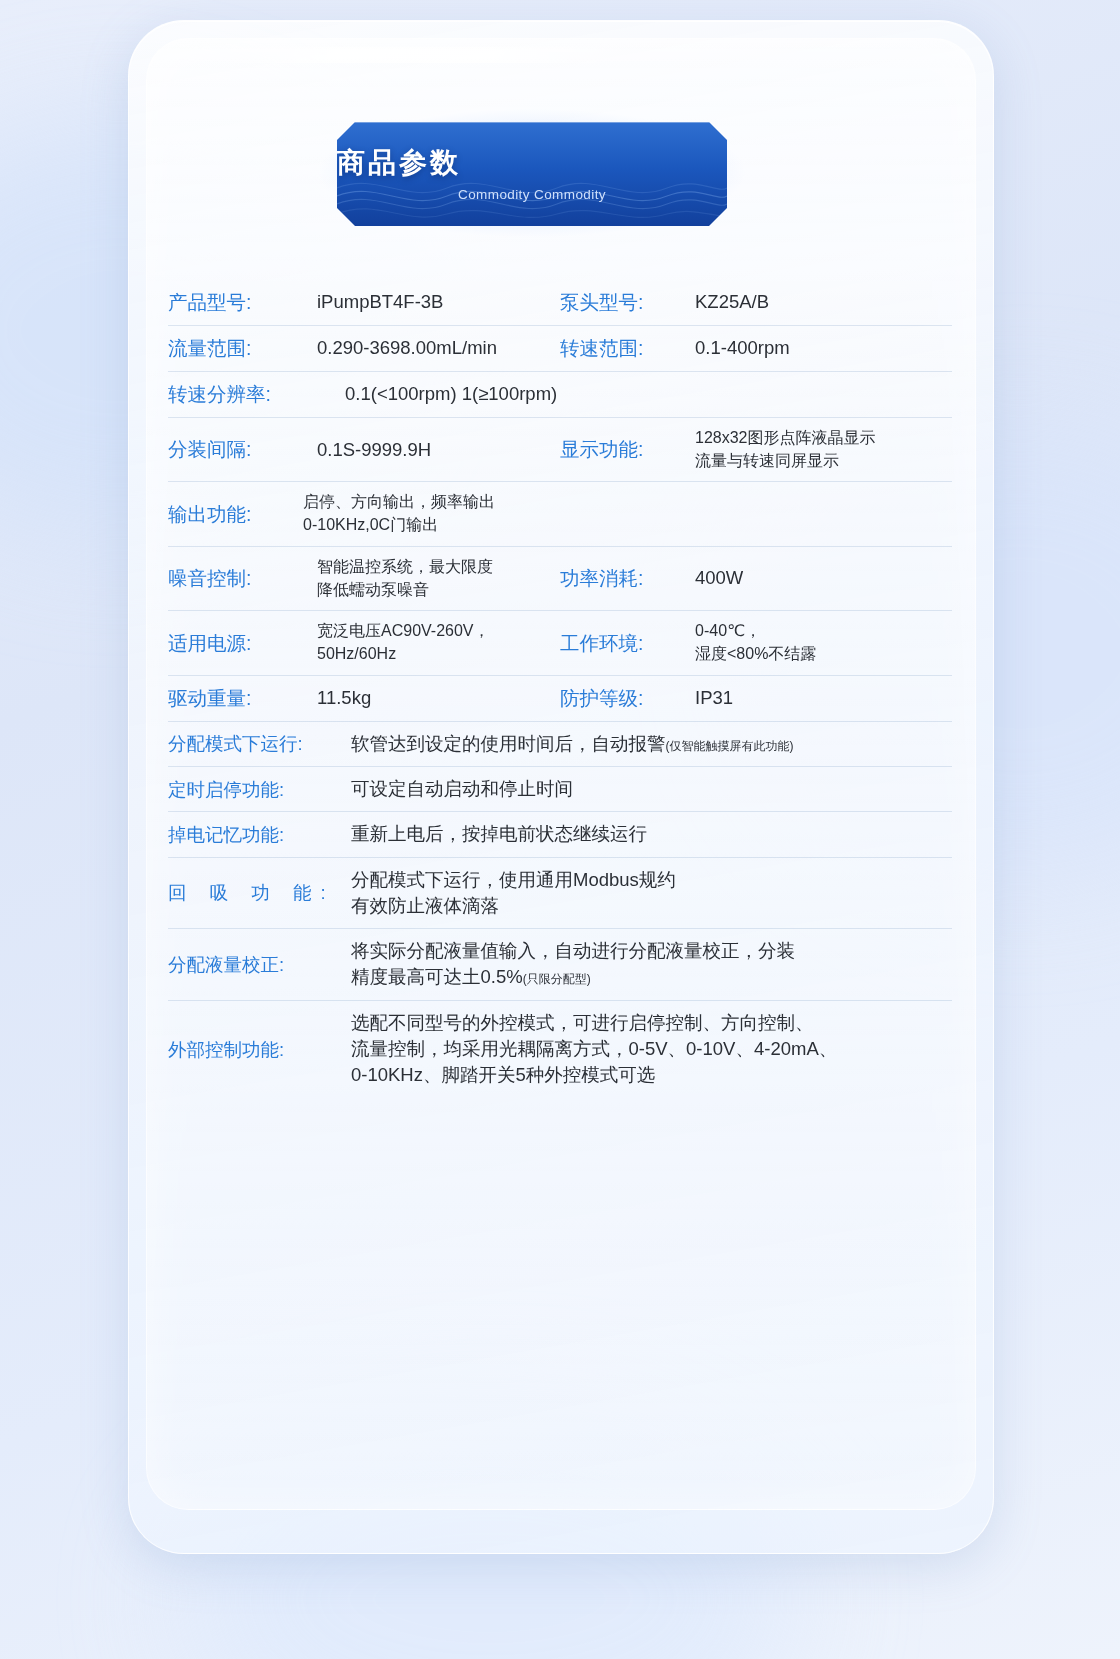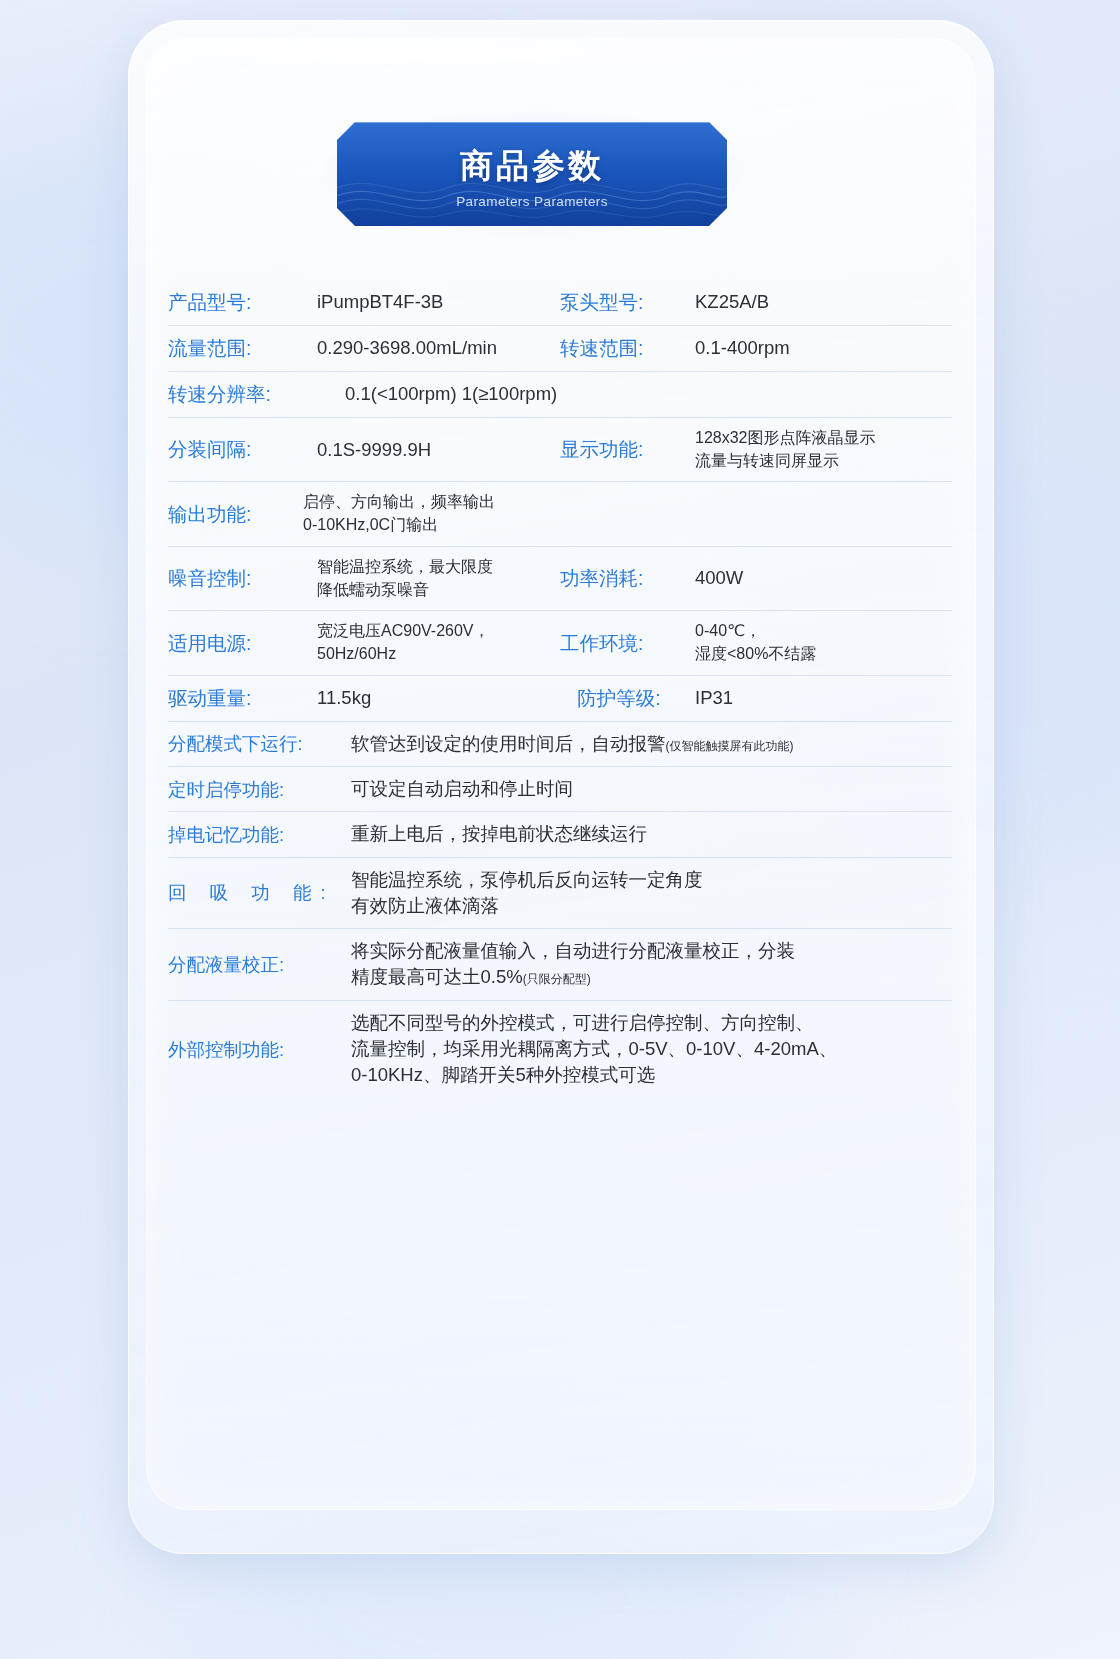--- a/index.html
+++ b/index.html
@@ -77,23 +77,23 @@
     clip-path: polygon(18px 0, calc(100% - 18px) 0, 100% 18px, 100% calc(100% - 18px), calc(100% - 18px) 100%, 18px 100%, 0 calc(100% - 18px), 0 18px);
     overflow: hidden;
   }
   .title-banner .waves {
     position: absolute;
     inset: 0;
     opacity: .35;
   }
   .title-cn {
     position: relative;
-    text-align: center;
+    text-align: left;
     color: #ffffff;
-    font-size: 33px;
+    font-size: 28px;
     font-weight: bold;
     letter-spacing: 3px;
     margin-top: 22px;
     text-shadow: 0 2px 6px rgba(0,20,60,.35);
   }
   .title-en {
     position: relative;
     text-align: center;
     color: #cfe0fb;
     font-size: 13.5px;
@@ -160,21 +160,21 @@
   .w-res { width: 160px; }
   .w-disp{ width: 118px; }
   .w-int { width: 132px; }
   .w-com { width: 132px; }
   .w-out { width: 118px; }
   .w-noise { width: 132px; }
   .w-pow { width: 118px; }
   .w-sup { width: 132px; }
   .w-env { width: 118px; }
   .w-wt  { width: 132px; }
-  .w-ip  { width: 118px; text-align: center; }
+  .w-ip  { width: 118px; }
   .w-long{ width: 166px; }
 
   .block-val { display: flex; flex-direction: column; justify-content: center; }
   .wide-sp { letter-spacing: 9px; }
 </style>
 </head>
 <body>
 
 <div class="bg-blob blob-1"></div>
 <div class="bg-blob blob-2"></div>
@@ -186,21 +186,21 @@
 <div class="banner-glow"></div>
 
 <div class="title-banner">
   <svg class="waves" viewBox="0 0 390 104" preserveAspectRatio="none">
     <path d="M0,74 C40,58 70,90 110,74 C150,58 180,90 220,74 C260,58 290,90 330,74 C360,62 380,80 390,74" fill="none" stroke="#9ec8ff" stroke-width="1.2" opacity=".8"></path>
     <path d="M0,82 C40,66 70,98 110,82 C150,66 180,98 220,82 C260,66 290,98 330,82 C360,70 380,88 390,82" fill="none" stroke="#9ec8ff" stroke-width="1.2" opacity=".6"></path>
     <path d="M0,66 C40,50 70,82 110,66 C150,50 180,82 220,66 C260,50 290,82 330,66 C360,54 380,72 390,66" fill="none" stroke="#9ec8ff" stroke-width="1.2" opacity=".45"></path>
     <path d="M0,92 C40,76 70,104 110,92 C150,80 180,104 220,92 C260,80 290,104 330,92 C360,84 380,98 390,92" fill="none" stroke="#9ec8ff" stroke-width="1.2" opacity=".35"></path>
   </svg>
   <div class="title-cn">商品参数</div>
-  <div class="title-en">Parameters Parameters</div>
+  <div class="title-en">Commodity Commodity</div>
 </div>
 
 <div class="spec-table">
 
   <div class="row">
     <div class="cell half">
       <span class="lab w-pm">产品型号:</span>
       <span class="val">iPumpBT4F-3B</span>
     </div>
     <div class="cell half">
@@ -313,21 +313,21 @@
     <div class="cell full">
       <span class="lab sm w-long">掉电记忆功能:</span>
       <span class="val">重新上电后，按掉电前状态继续运行</span>
     </div>
   </div>
 
   <div class="row">
     <div class="cell full">
       <span class="lab sm w-long wide-sp">回 吸 功 能:</span>
       <span class="block-val">
-        <span class="val">智能温控系统，泵停机后反向运转一定角度</span>
+        <span class="val">分配模式下运行，使用通用Modbus规约</span>
         <span class="val">有效防止液体滴落</span>
       </span>
     </div>
   </div>
 
   <div class="row">
     <div class="cell full">
       <span class="lab sm w-long">分配液量校正:</span>
       <span class="block-val">
         <span class="val">将实际分配液量值输入，自动进行分配液量校正，分装</span>

